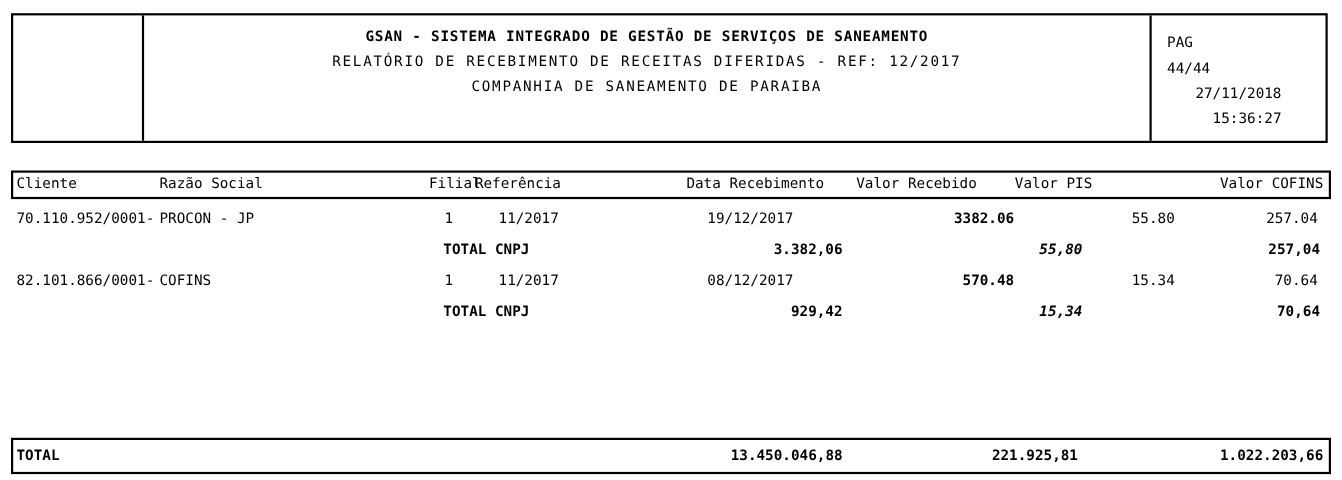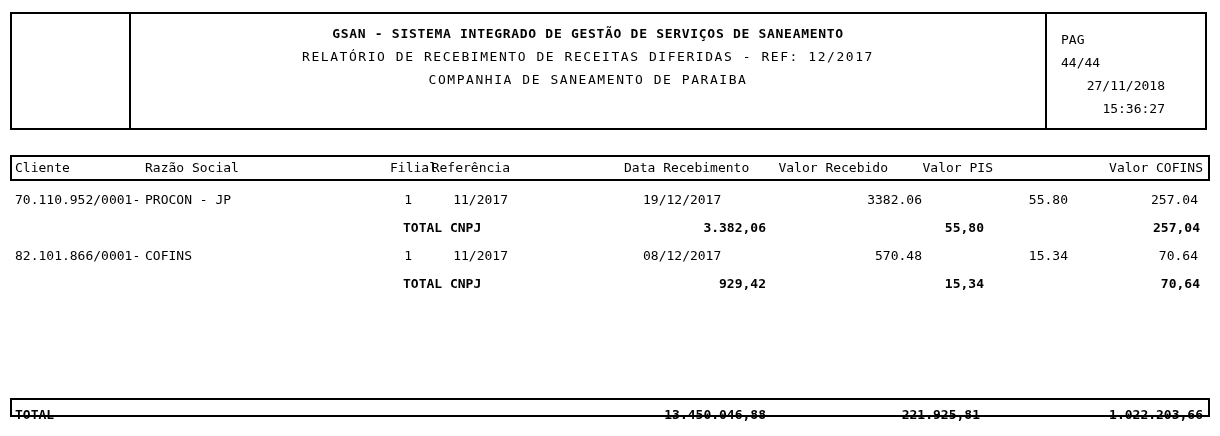--- a/index.html
+++ b/index.html
@@ -57,33 +57,33 @@
 
   
   .rows { position: absolute; left: 0; top: 185px; width: 1220px; }
   .row { position: relative; height: 28px; }
   .row span { position: absolute; top: 7px; white-space: pre; }
   .c-cliente  { left: 15px; }
   .c-razao    { left: 145px; }
   .c-filial   { right: 808px; }
   .c-ref      { right: 712px; }
   .c-data     { left: 643px; }
-  .c-recebido { right: 298px; }
+  .c-recebido { right: 298px; font-weight: bold; }
   .c-pis      { right: 152px; }
   .c-cofins   { right: 22px; }
   .row-total span { font-weight: bold; }
   .t-label    { left: 403px; }
   .t-recebido { right: 454px; }
-  .t-pis      { right: 236px; }
+  .t-pis      { right: 236px; font-style: italic; }
   .t-cofins   { right: 20px; }
 
   
   .grand-total {
     position: absolute; left: 10px; top: 398px;
-    width: 1200px; height: 19px;
+    width: 1200px; height: 33px;
     border: 2px solid #000;
     font-weight: bold;
   }
   .grand-total span { position: absolute; top: 7px; white-space: pre; }
   .g-label    { left: 3px; }
   .g-recebido { right: 442px; margin-left: 16px; }
   .g-pis      { right: 228px; }
   .g-cofins   { right: 5px; }
 </style>
 </head>

